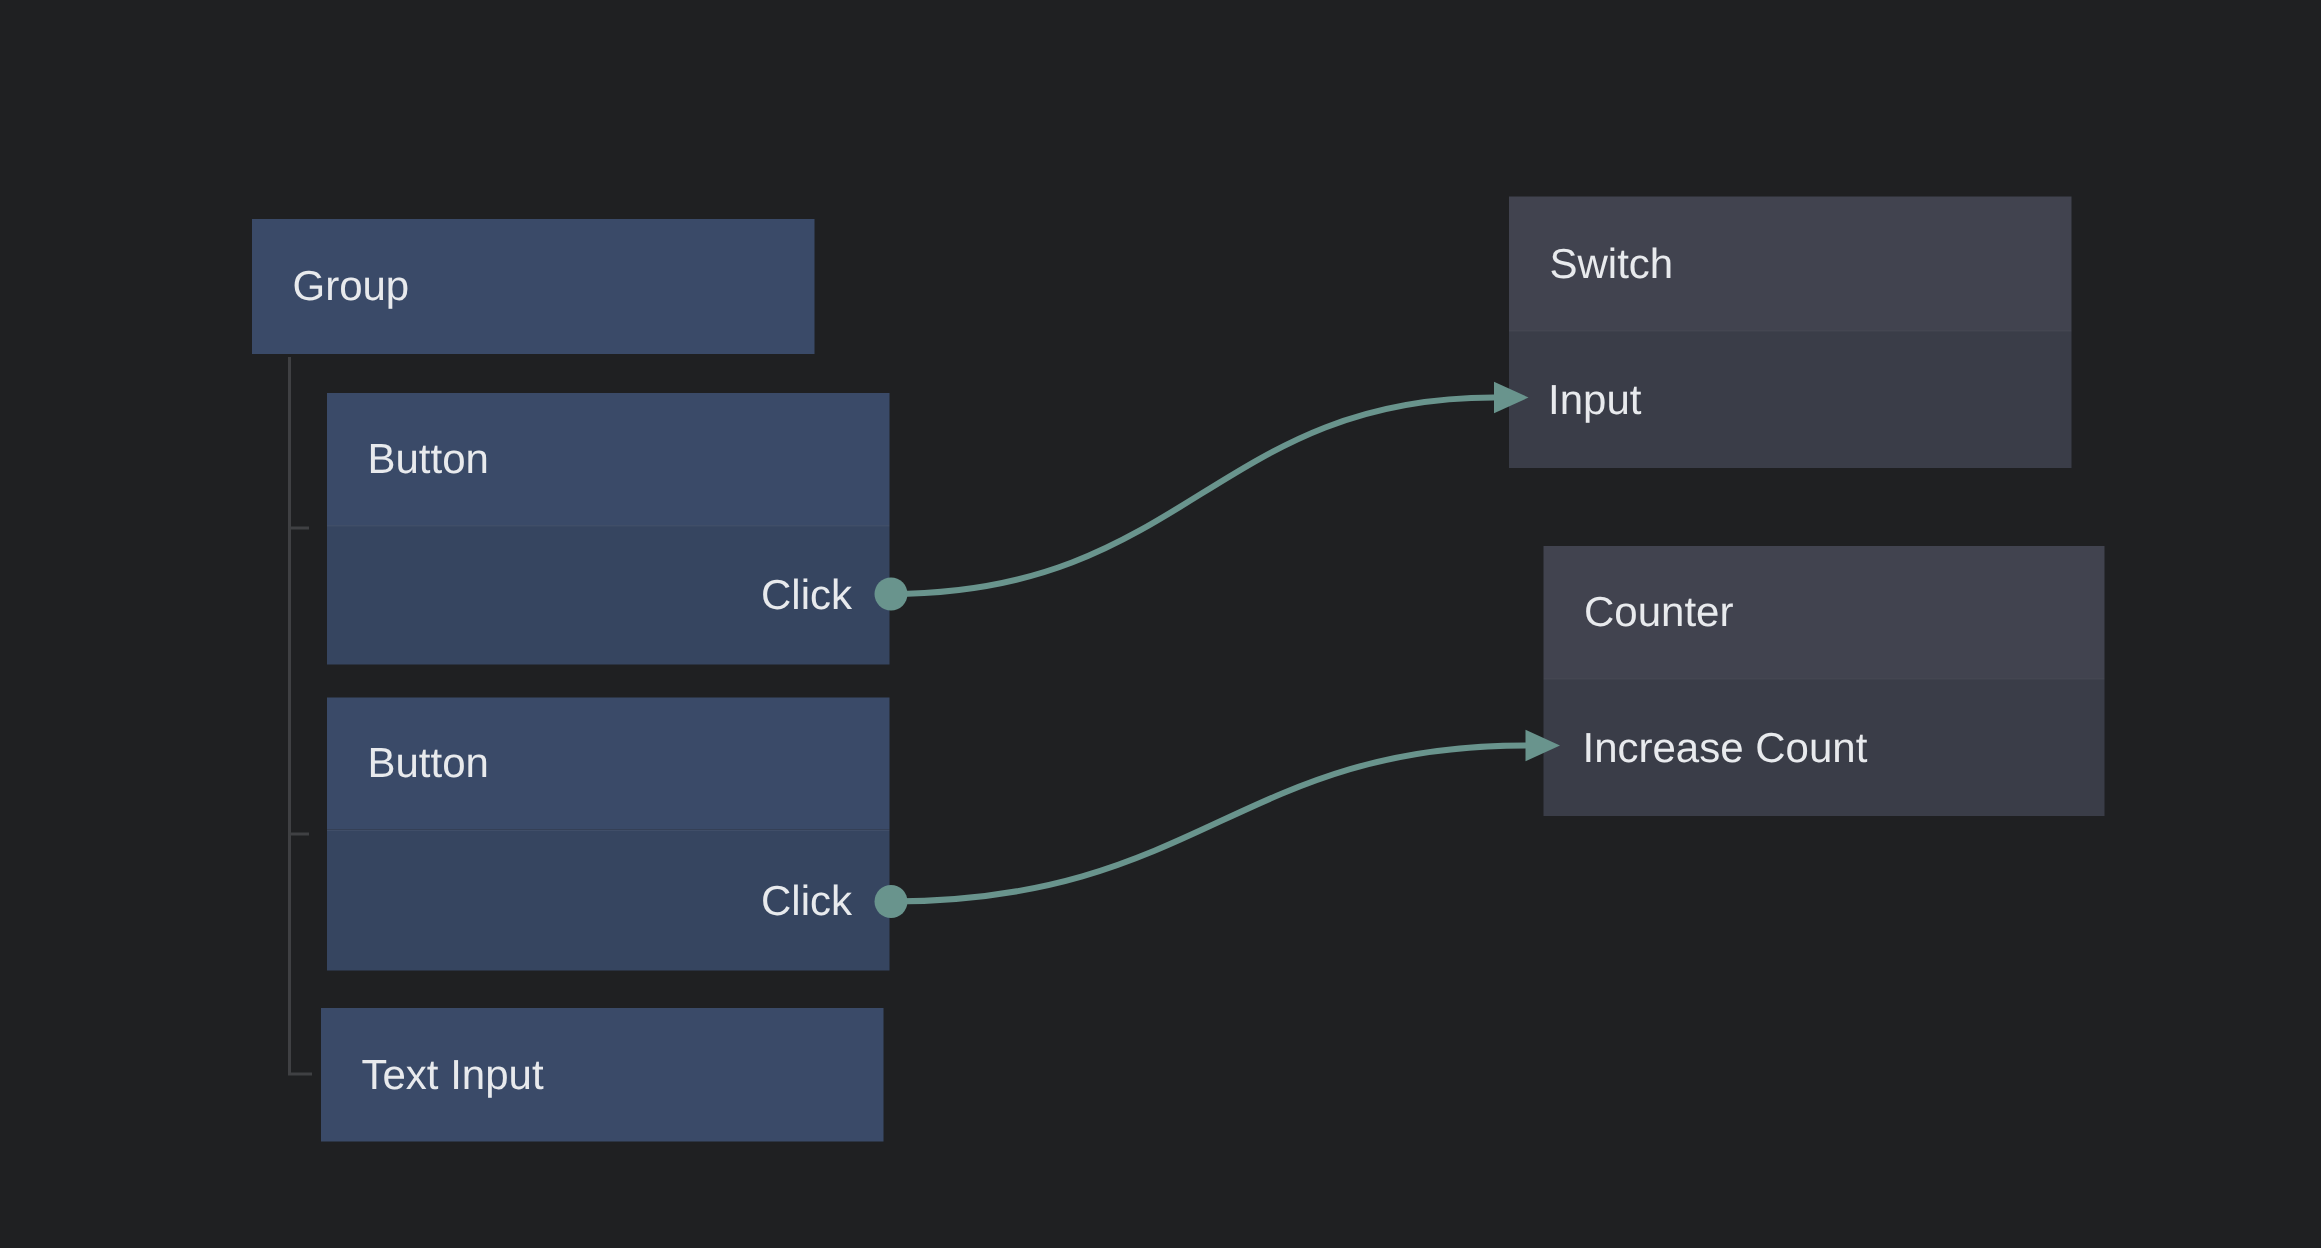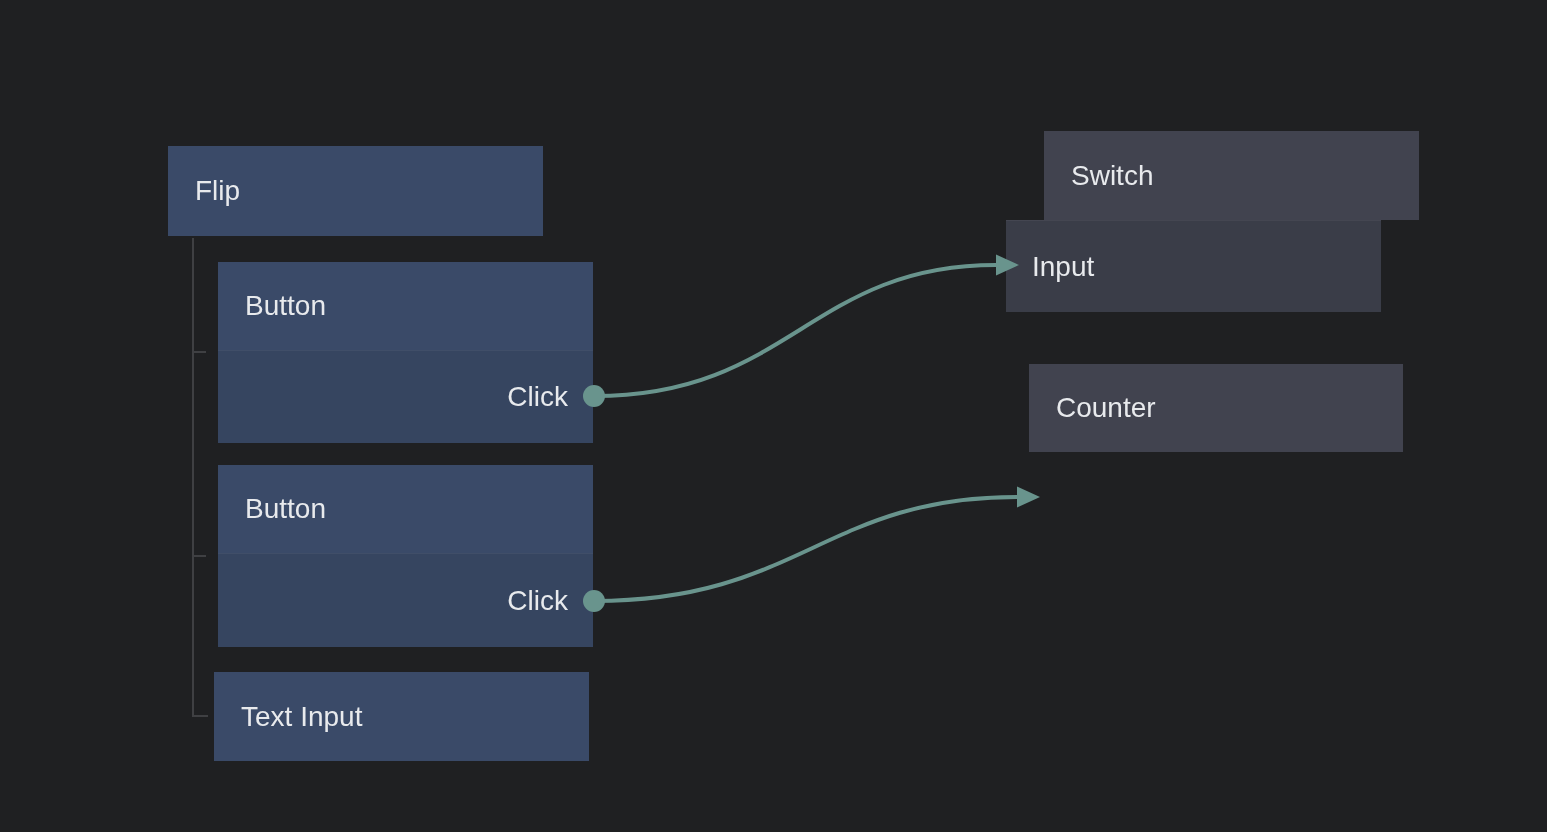--- a/index.html
+++ b/index.html
@@ -57,21 +57,21 @@
   #button1 .body   { height: 93px; }
 
   #button2    { left: 218px;  top: 465px; width: 375px; }
   #button2 .header { height: 88px; }
   #button2 .body   { height: 94px; }
 
   #text-input { left: 214px;  top: 672px; width: 375px; height: 89px; }
   #text-input .header { height: 100%; }
 
   #switch     { left: 1006px; top: 131px; width: 375px; }
-  #switch .header { height: 89px; margin-left: 38px; }
+  #switch .header { height: 89px; }
   #switch .body   { height: 92px; }
 
   #counter    { left: 1029px; top: 364px; width: 374px; }
   #counter .header { height: 88px; text-align: right; }
   #counter .body   { height: 92px; }
 
   #wire-layer {
     position: absolute;
     left: 0; top: 0;
     width: 1547px; height: 832px;
@@ -81,21 +81,21 @@
   .tree-line { stroke: var(--tree-line); stroke-width: 2; fill: none; }
   .edge-path { stroke: var(--edge); stroke-width: 4; fill: none; stroke-linecap: round; }
   .arrowhead { fill: var(--edge); stroke: none; }
   .port-dot  { fill: var(--edge); stroke: none; }
 </style>
 </head>
 <body>
 
 <div class="node node-blue" id="group">
   <div class="header">
-    <span>Flip</span>
+    <span>Group</span>
   </div>
 </div>
 
 <div class="node node-blue" id="button1">
   <div class="header">
     <span>Button</span>
   </div>
   <div class="body port-row-out">
     <span>Click</span>
   </div>
@@ -122,20 +122,23 @@
   </div>
   <div class="body port-row-in">
     <span>Input</span>
   </div>
 </div>
 
 <div class="node node-gray" id="counter">
   <div class="header">
     <span>Counter</span>
   </div>
+  <div class="body port-row-in">
+    <span>Increase Count</span>
+  </div>
 </div>
 
 <svg id="wire-layer" viewBox="0 0 1547 832" xmlns="http://www.w3.org/2000/svg">
 
   <path class="tree-line" d="M193 238 V716 H208"></path>
   <path class="tree-line" d="M193 352 H206"></path>
   <path class="tree-line" d="M193 556 H206"></path>
 
   <path class="edge-path" d="M594 396 C790 396 810 265 996 265"></path>
   <polygon class="arrowhead" points="996,254.5 1019,265 996,275.5"></polygon>

